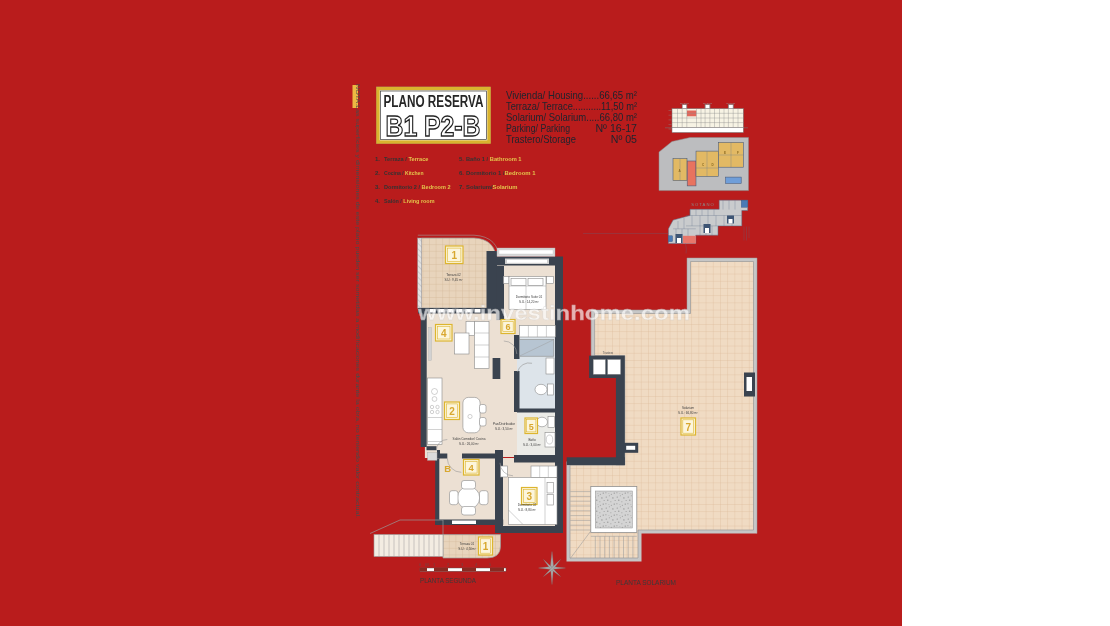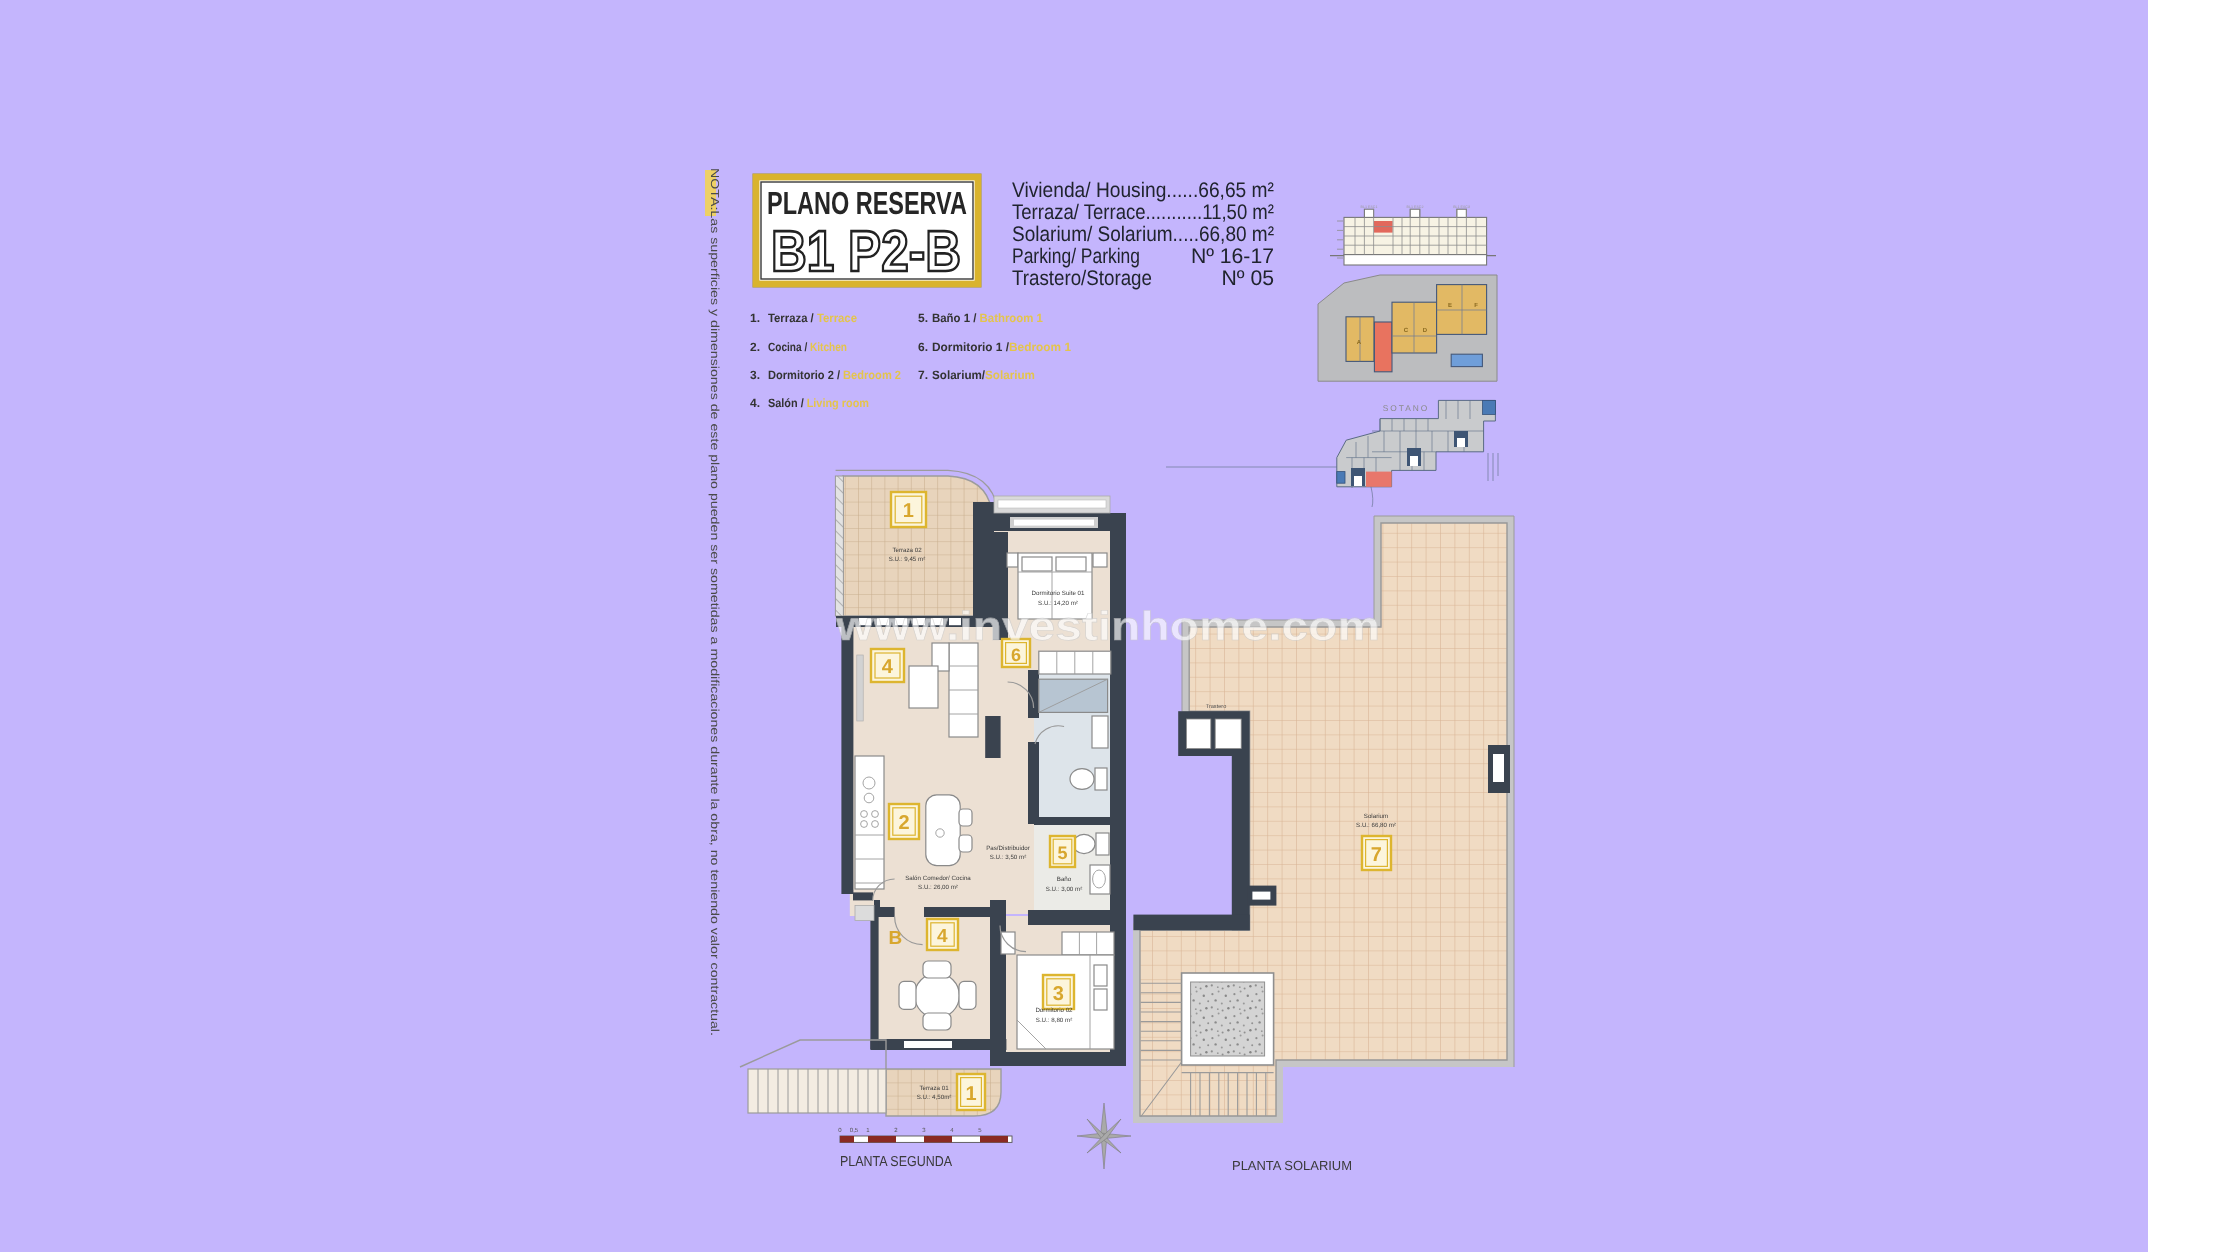--- a/index.html
+++ b/index.html
@@ -1,17 +1,17 @@
 <!DOCTYPE html>
 <html><head>
 <meta charset="utf-8">
 <style>
   html,body{margin:0;padding:0;background:#fff;}
   *{font-family:"Liberation Sans", sans-serif;}
-  #page{position:relative;width:1074px;height:626px;background:#c4b5fd;overflow:hidden;}
+  #page{position:relative;width:902px;height:626px;background:#b91c1c;overflow:hidden;}
 </style>
 </head>
 <body>
 <div id="page">
 <svg width="1110" height="626" viewBox="0 0 1110 626">
 <defs>
   <pattern id="tileA" width="6.6" height="6.6" patternUnits="userSpaceOnUse">
     <rect width="6.6" height="6.6" fill="#e8d4bc"></rect>
     <path d="M0,0 H6.6 M0,0 V6.6" stroke="#c9ae8e" stroke-width="0.55" fill="none"></path>
   </pattern>

